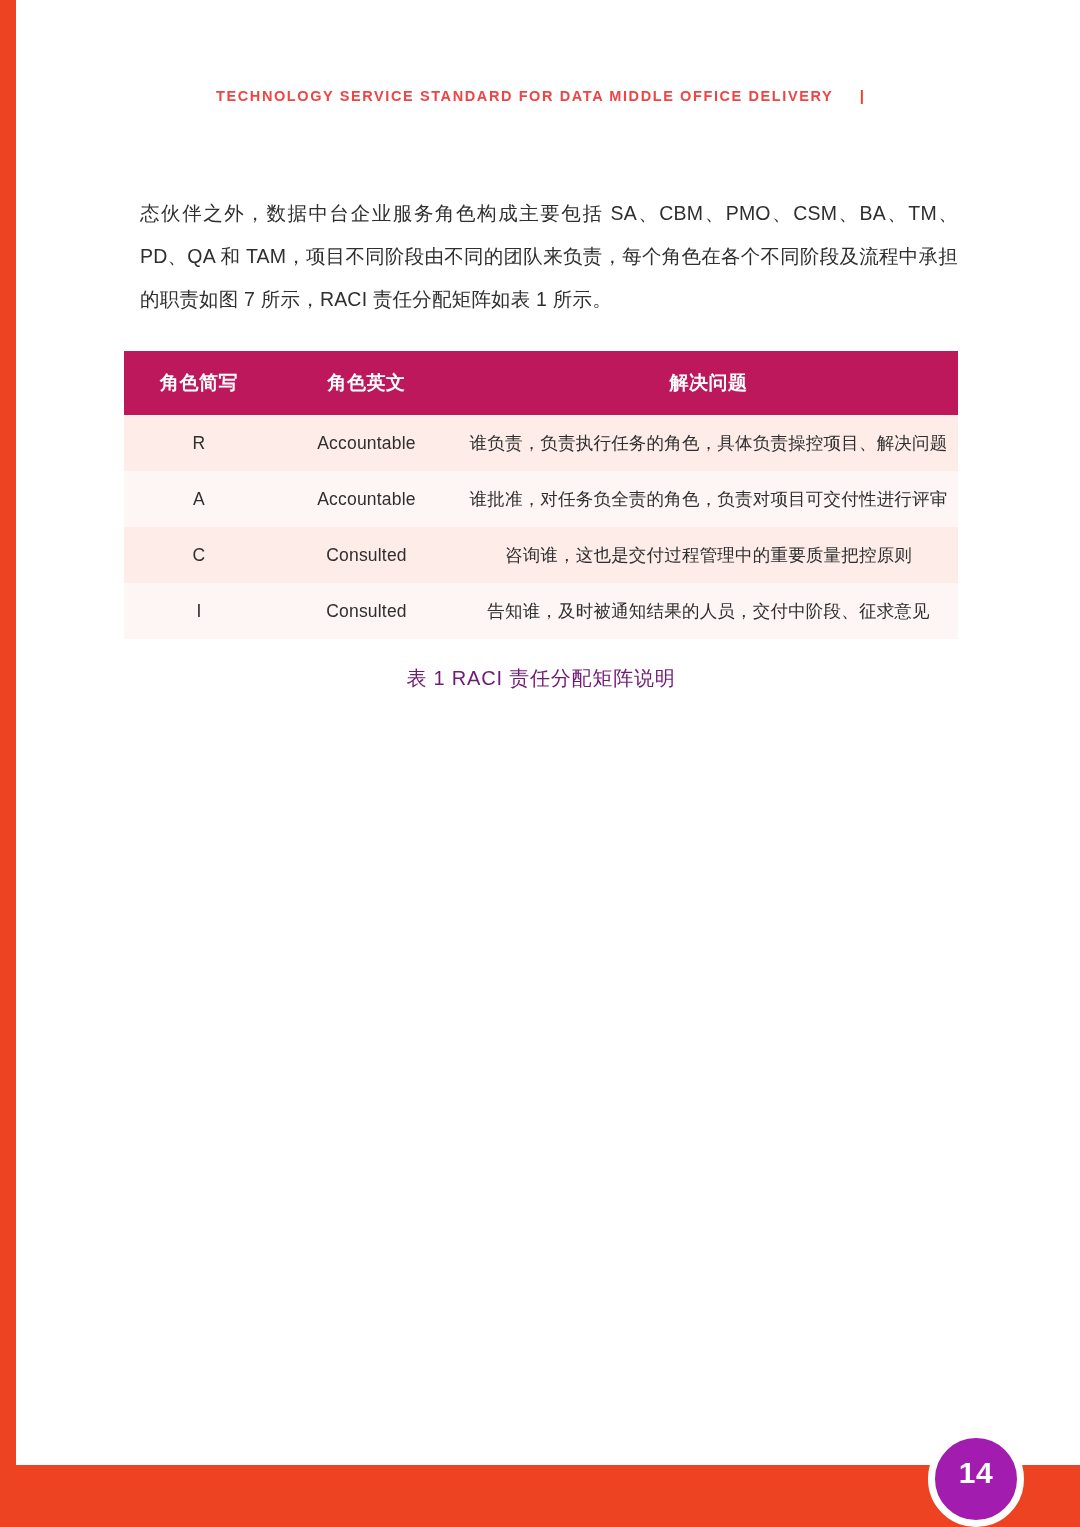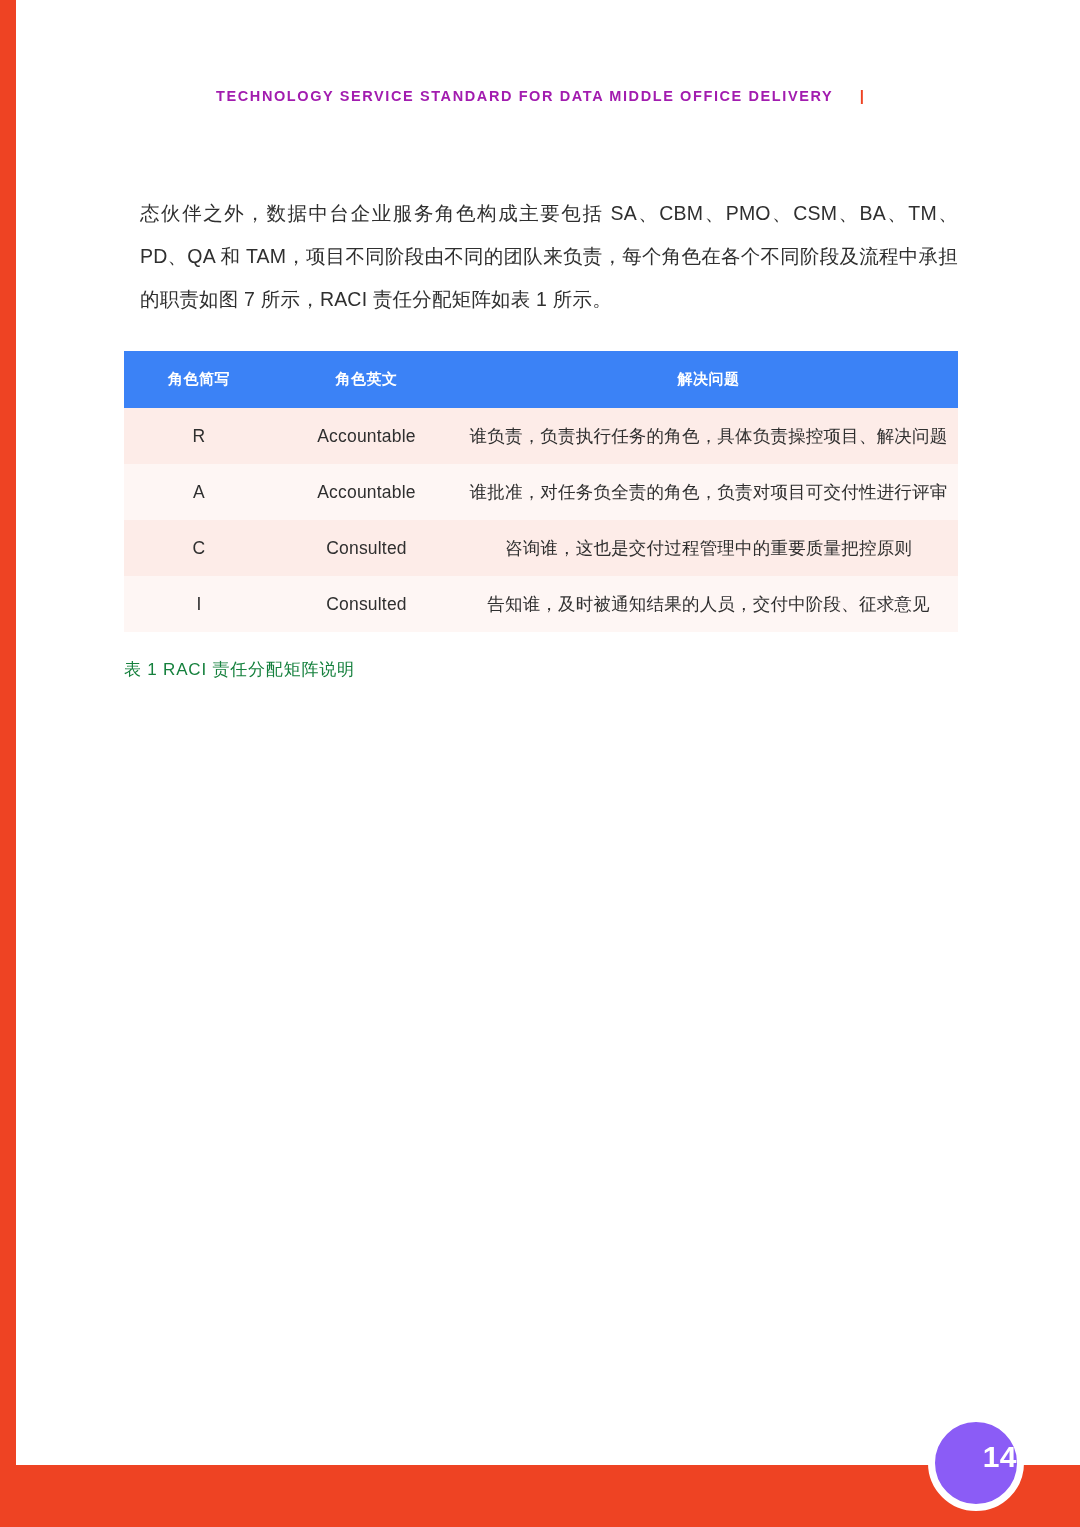--- a/index.html
+++ b/index.html
@@ -30,49 +30,49 @@
     left: 0;
     bottom: 0;
     width: 1080px;
     height: 62px;
     background: #ee4323;
   }
   
   .page-num-circle {
     position: absolute;
     right: 56px;
-    bottom: 16px;
+    bottom: 0;
     width: 96px;
     height: 96px;
     border-radius: 50%;
-    background: #8b5cf6;
+    background: #a21caf;
     border: 7px solid #ffffff;
     box-sizing: border-box;
     display: flex;
     align-items: center;
-    justify-content: flex-end;
+    justify-content: center;
   }
   .page-num-circle .num {
     color: #ffffff;
     font-size: 30px;
     font-weight: bold;
     letter-spacing: 0.5px;
     transform: translateY(-6px);
   }
   
   .header {
     position: absolute;
     top: 86px;
     left: 0;
     width: 1080px;
     text-align: center;
   }
   .header-text {
     display: inline-block;
-    color: #a21caf;
+    color: #ef4444;
     font-size: 14.5px;
     font-weight: bold;
     letter-spacing: 1.6px;
     vertical-align: middle;
   }
   .header-sep {
     display: inline-block;
     color: #ee4323;
     font-size: 15px;
     font-weight: bold;
@@ -98,23 +98,23 @@
     margin-bottom: 30px;
   }
   
   .raci-table {
     width: 834px;
     border-collapse: collapse;
     margin-top: 8px;
     table-layout: fixed;
   }
   .raci-table thead th {
-    background: #3b82f6;
+    background: #be185d;
     color: #ffffff;
-    font-size: 15px;
+    font-size: 19px;
     font-weight: bold;
     padding: 19px 0;
     text-align: center;
     letter-spacing: 0.5px;
   }
   .raci-table tbody td {
     font-size: 17.5px;
     color: #2f2f2f;
     padding: 16px 0;
     text-align: center;
@@ -124,23 +124,23 @@
     background: #fdece8;
   }
   .raci-table tbody tr.even td {
     background: #fef6f4;
   }
   .col-abbr { width: 150px; }
   .col-en { width: 185px; }
   .col-desc { width: 499px; }
   .table-caption {
     margin-top: 26px;
-    text-align: left;
-    color: #15803d;
-    font-size: 17px;
+    text-align: center;
+    color: #701a75;
+    font-size: 20px;
     letter-spacing: 0.8px;
   }
   .after-table {
     margin-top: 32px;
   }
 </style>
 </head>
 <body>
 
 <div class="page">

